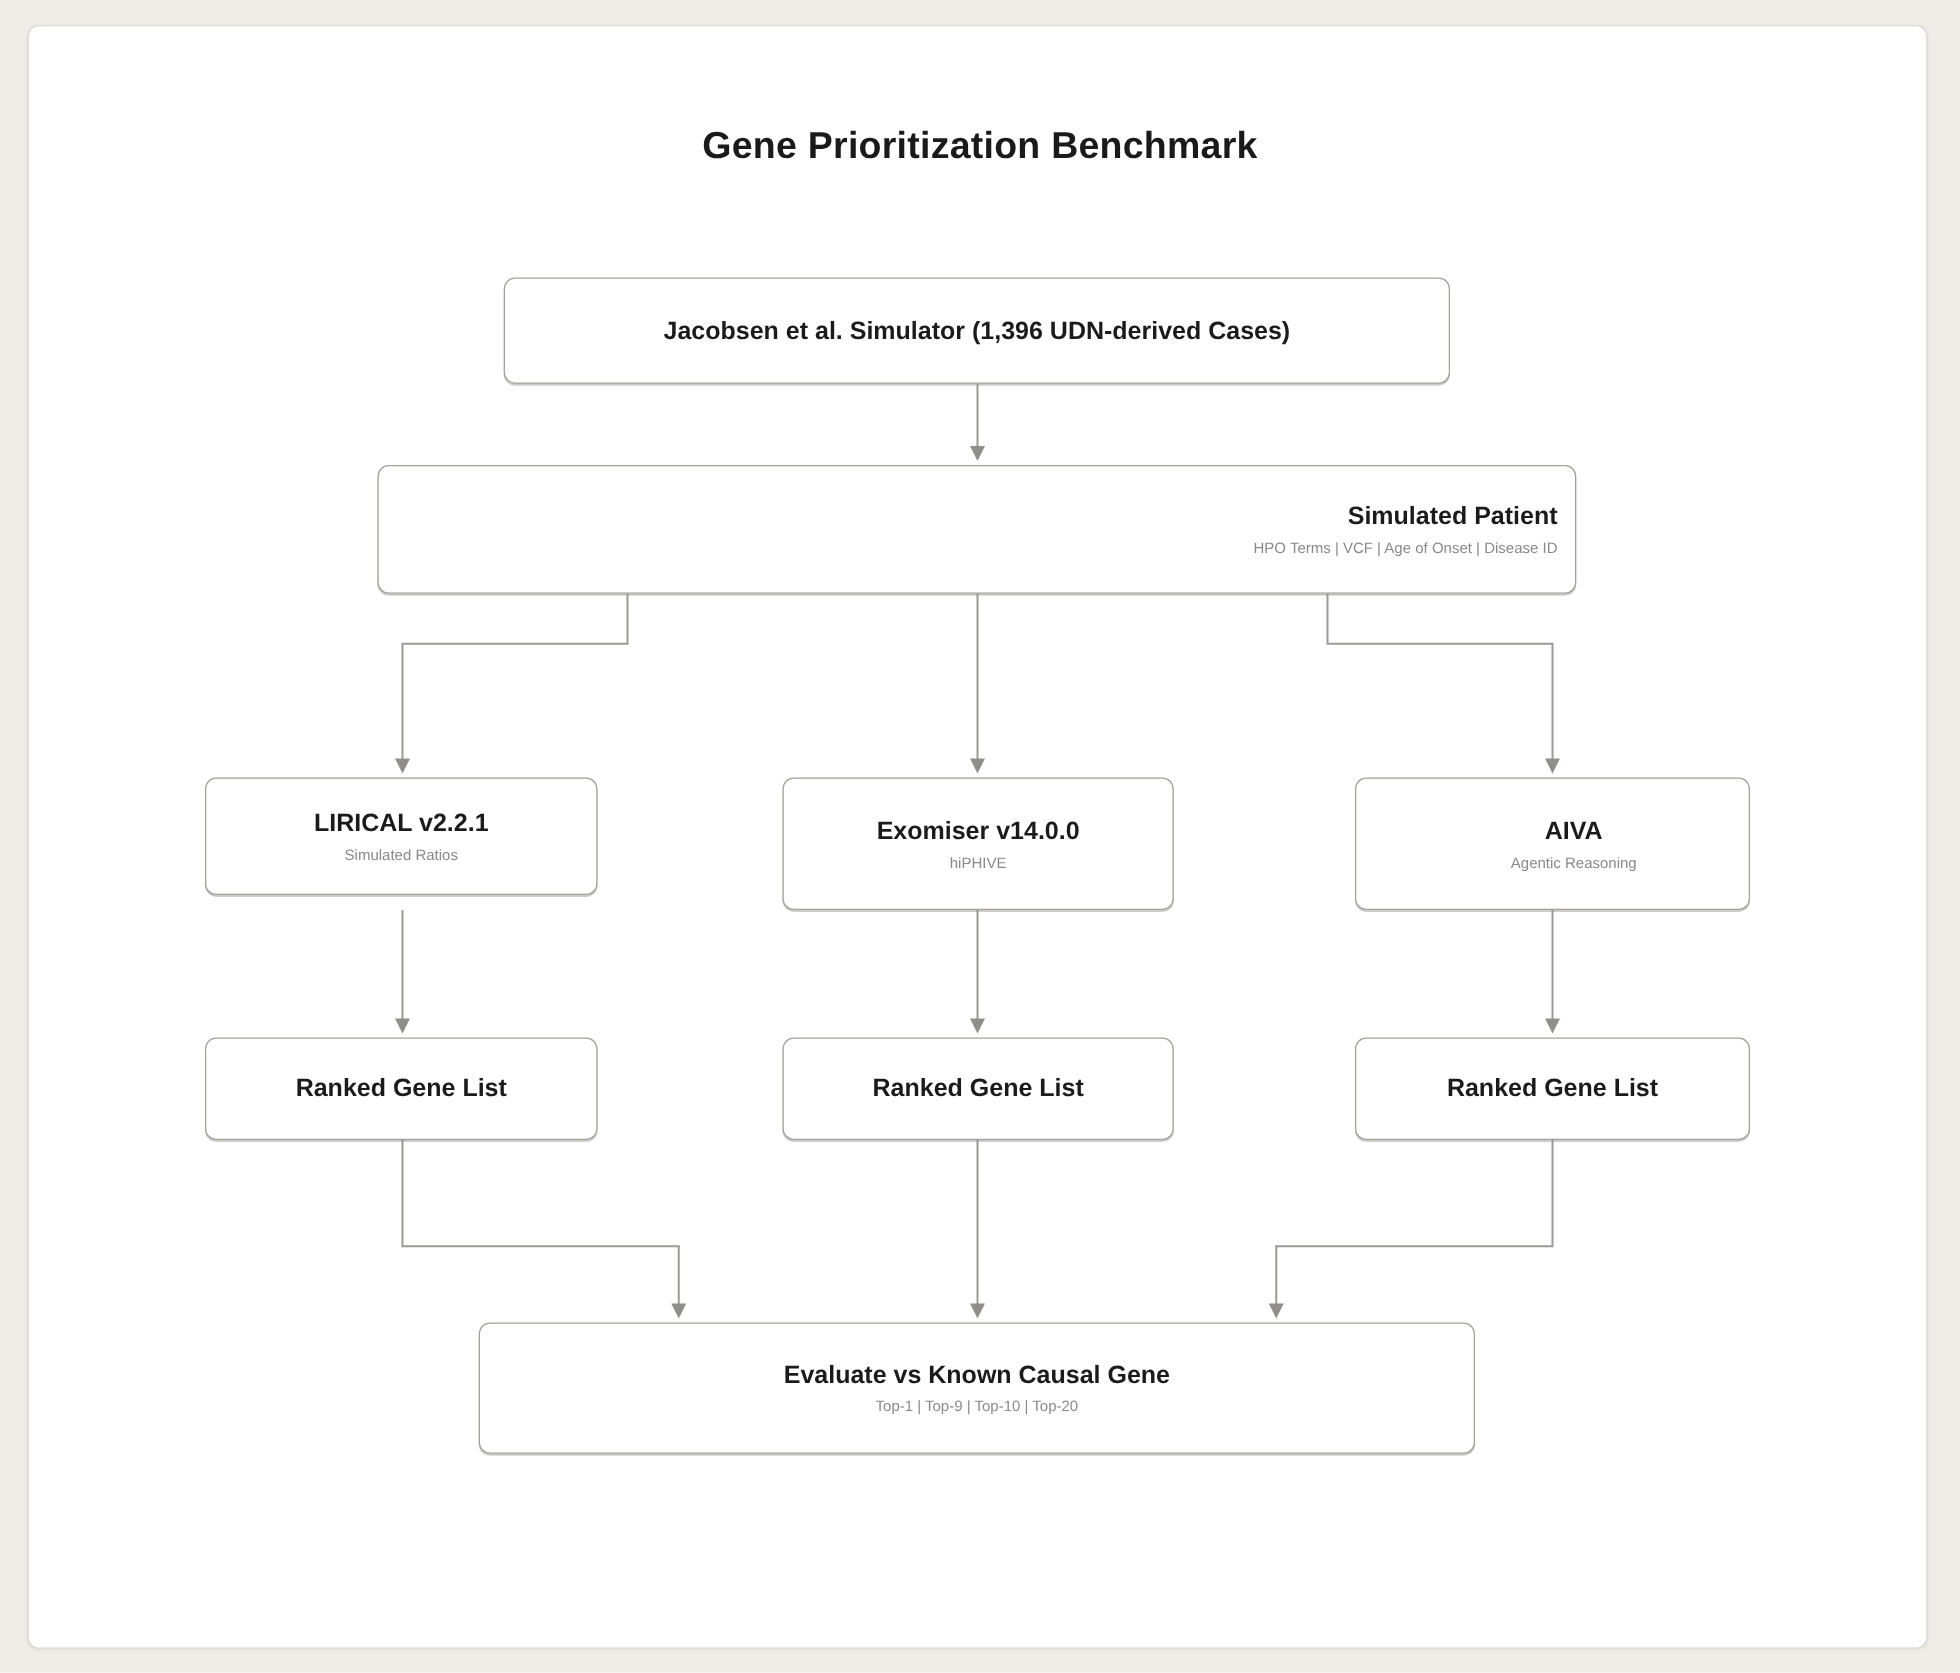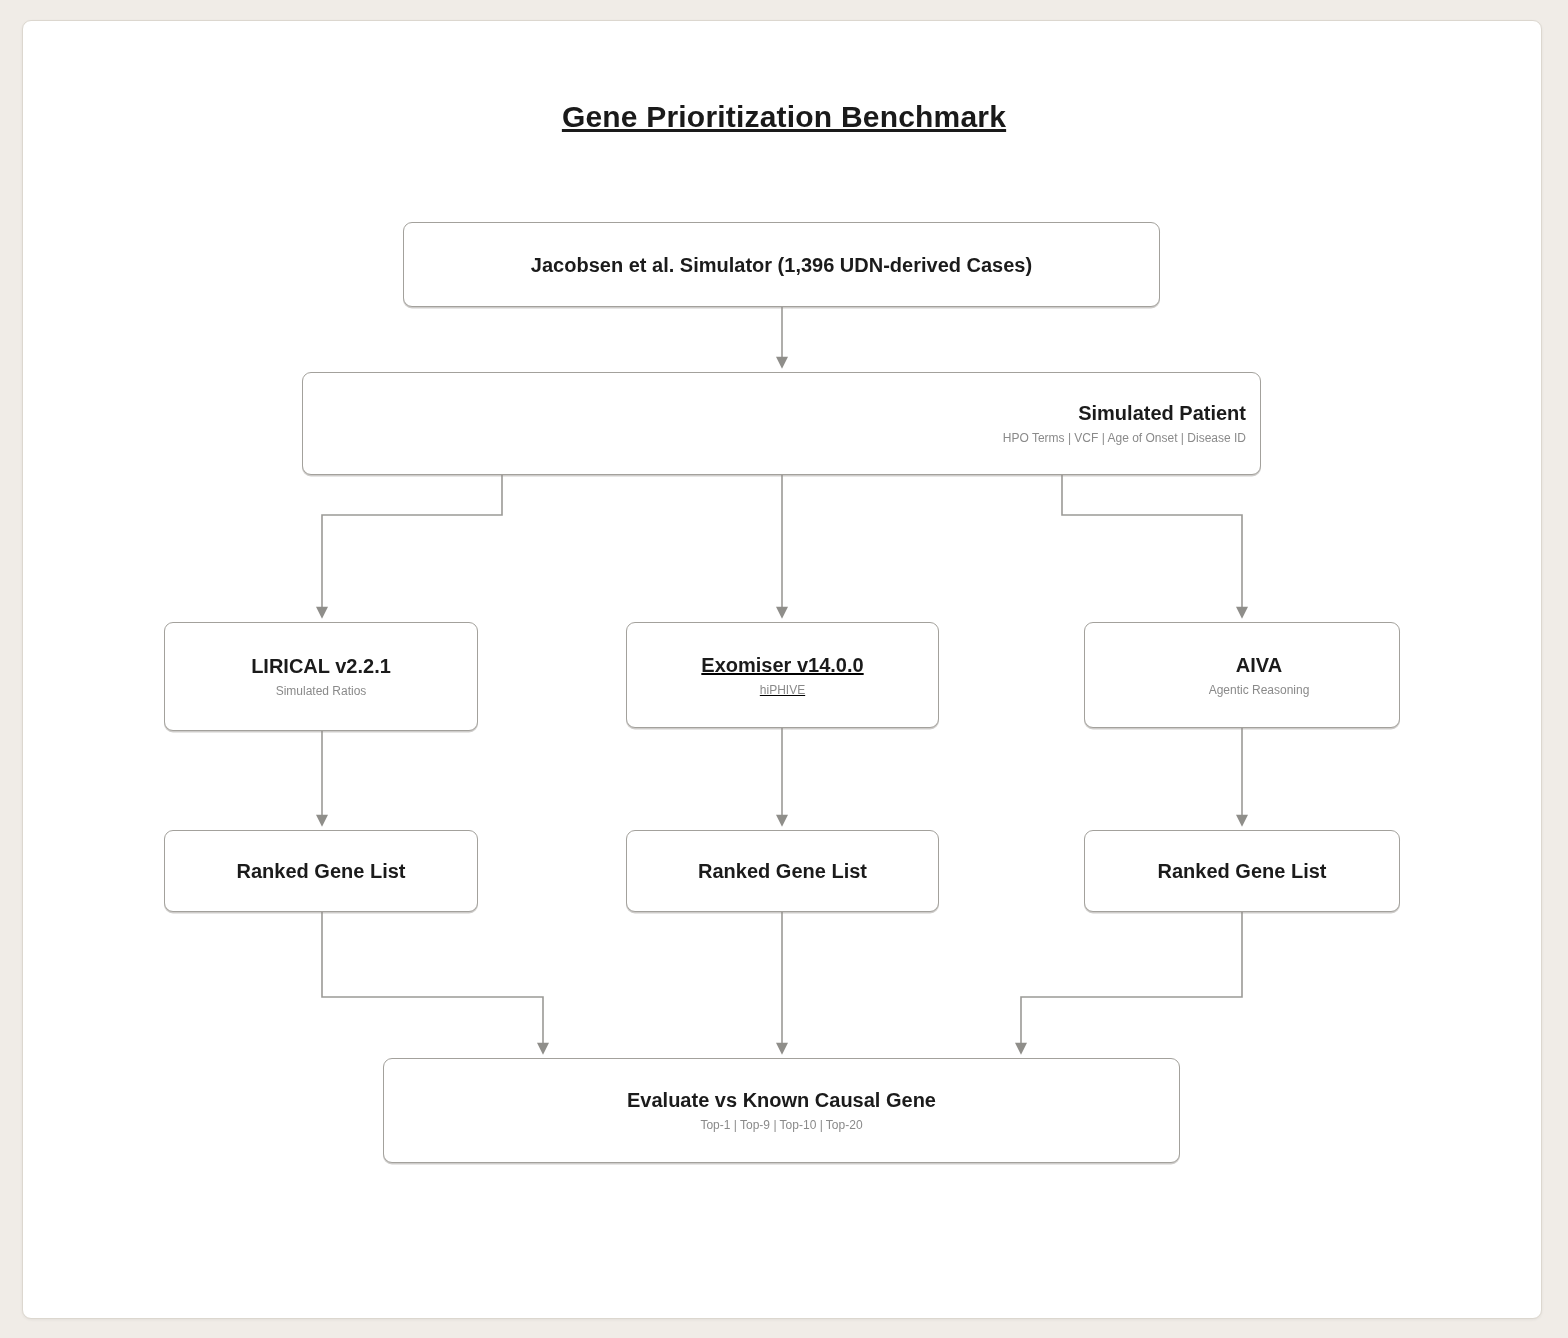--- a/index.html
+++ b/index.html
@@ -28,21 +28,20 @@
   .diagram-title {
     position: absolute;
     left: 0;
     top: 100px;
     width: 100%;
     text-align: center;
     font-size: 30px;
     font-weight: bold;
     color: #1a1a1a;
     letter-spacing: 0.2px;
-    text-decoration: underline;
   }
   svg.edges {
     position: absolute;
     left: 0;
     top: 0;
     width: 1568px;
     height: 1338px;
     pointer-events: none;
   }
   .node {
@@ -102,26 +101,26 @@
 
 <div class="node" style="left:403px; top:222px; width:757px; height:85px;">
   <div class="node-label">Jacobsen et al. Simulator (1,396 UDN-derived Cases)</div>
 </div>
 
 <div class="node" style="left:302px; top:372px; width:959px; height:103px;align-items:flex-end;">
   <div class="node-label">Simulated Patient</div>
   <div class="node-sublabel">HPO Terms | VCF | Age of Onset | Disease ID</div>
 </div>
 
-<div class="node" style="left:164px; top:622px; width:314px; height:109px;">
+<div class="node" style="left:164px; top:622px; width:314px; height:94px;">
   <div class="node-label">LIRICAL v2.2.1</div>
   <div class="node-sublabel">Simulated Ratios</div>
 </div>
 
-<div class="node" style="left:626px; top:622px; width:313px; height:106px;text-decoration:underline;">
+<div class="node" style="left:626px; top:622px; width:313px; height:106px;">
   <div class="node-label">Exomiser v14.0.0</div>
   <div class="node-sublabel">hiPHIVE</div>
 </div>
 
 <div class="node" style="left:1084px; top:622px; width:316px; height:106px;padding-left:48px;">
   <div class="node-label">AIVA</div>
   <div class="node-sublabel">Agentic Reasoning</div>
 </div>
 
 <div class="node" style="left:164px; top:830px; width:314px; height:82px;">

